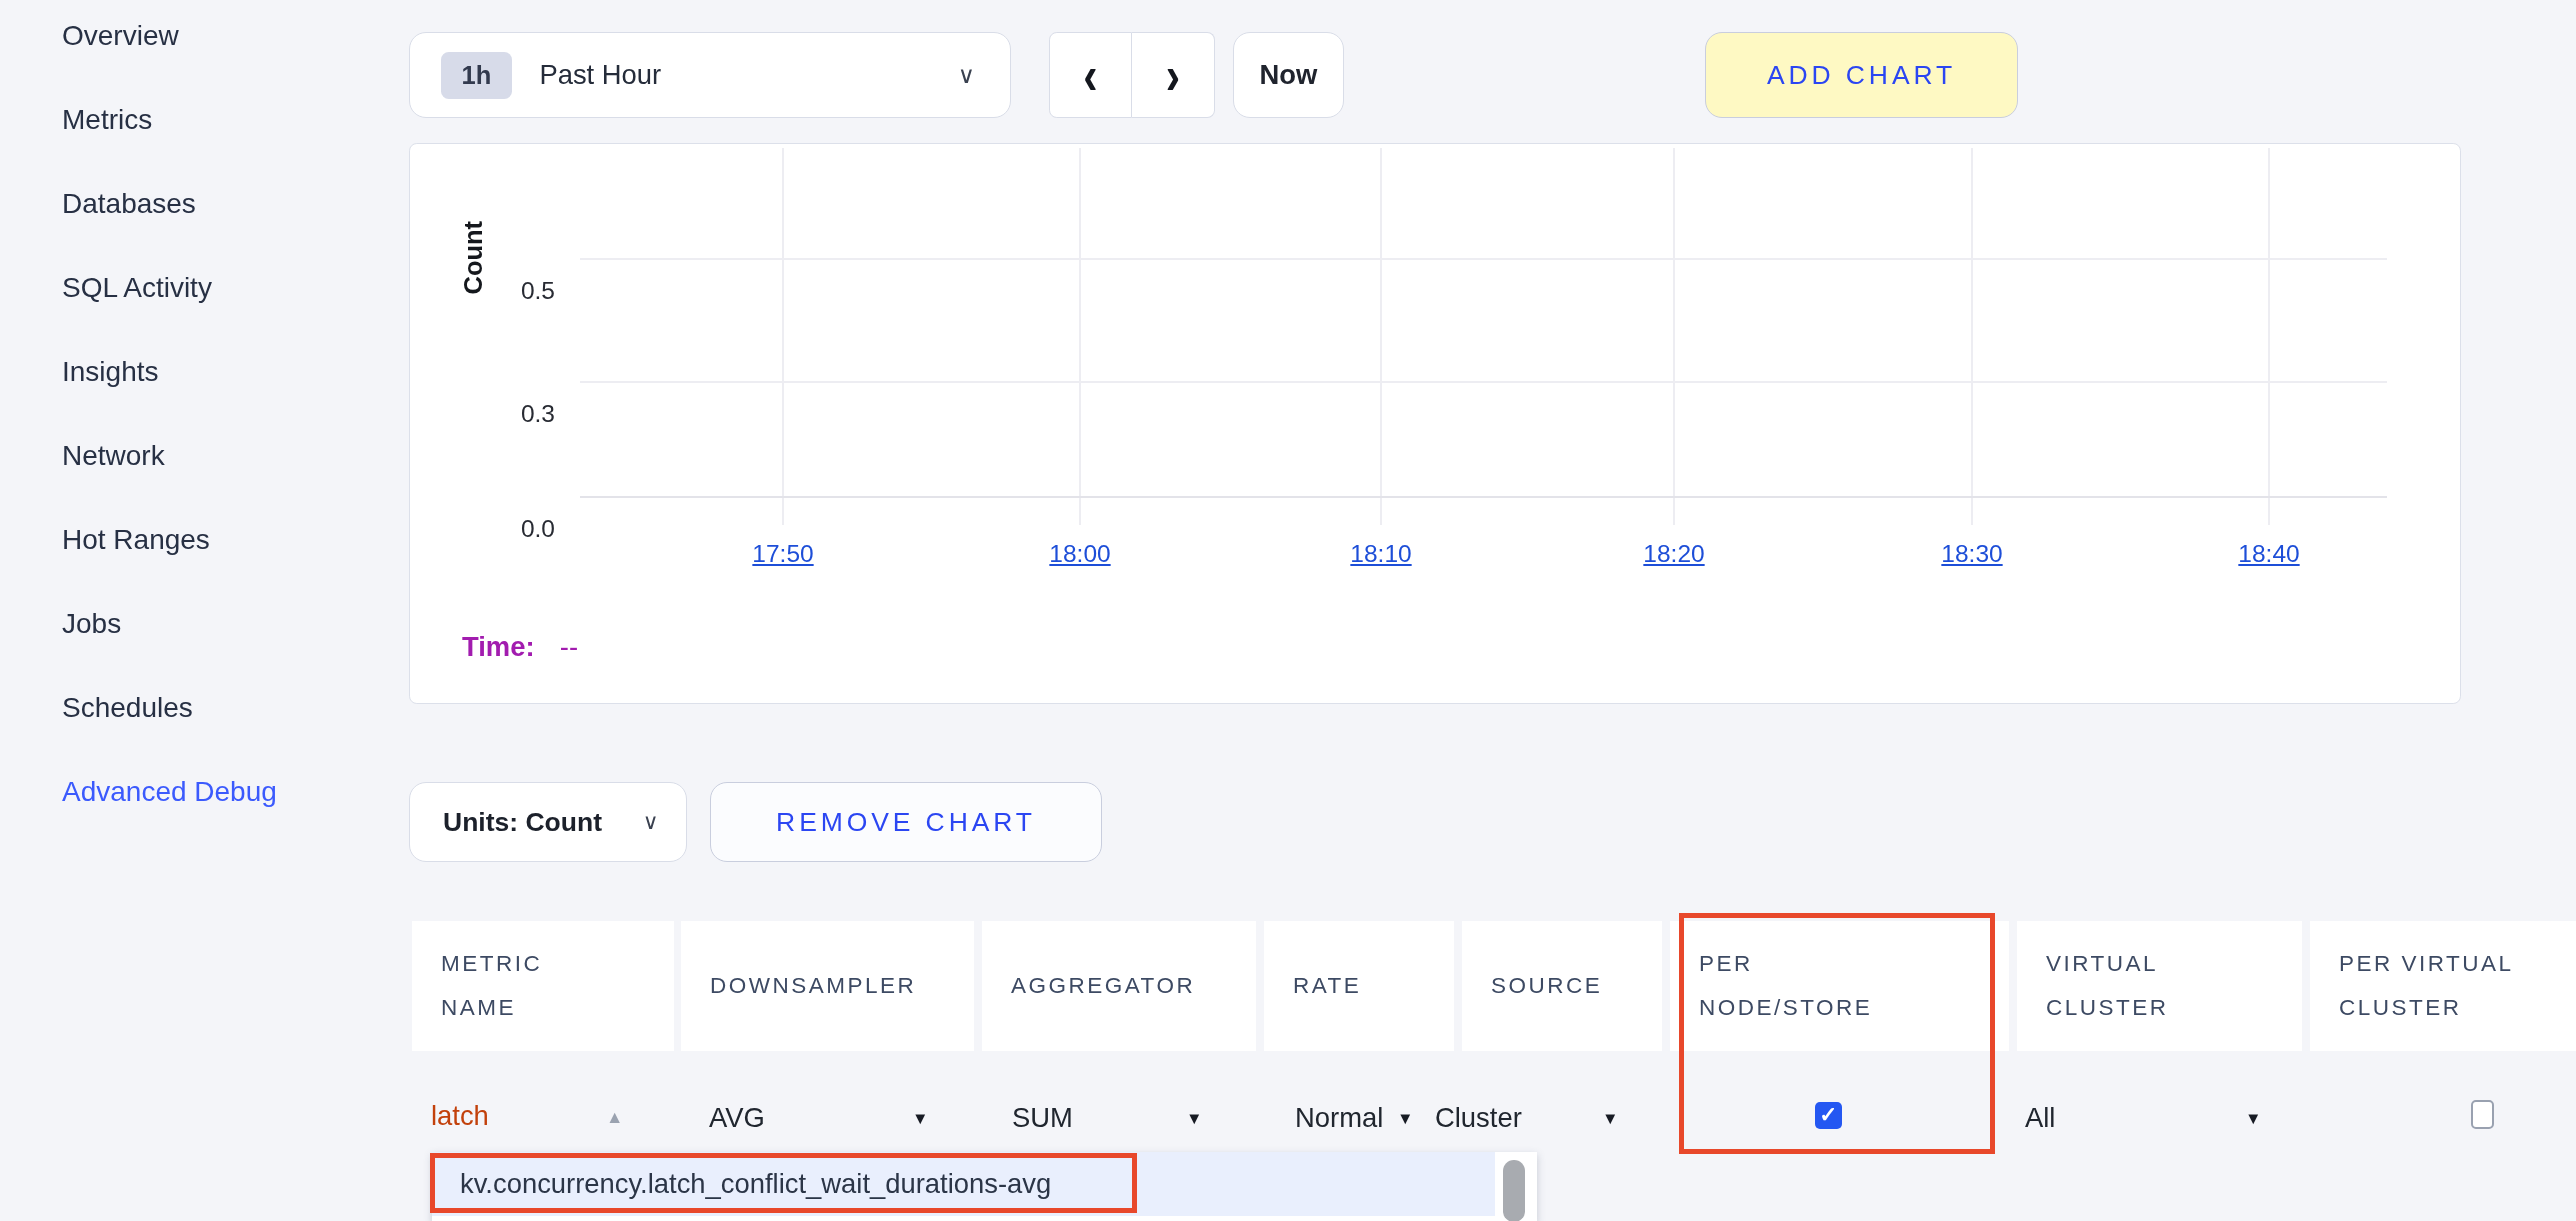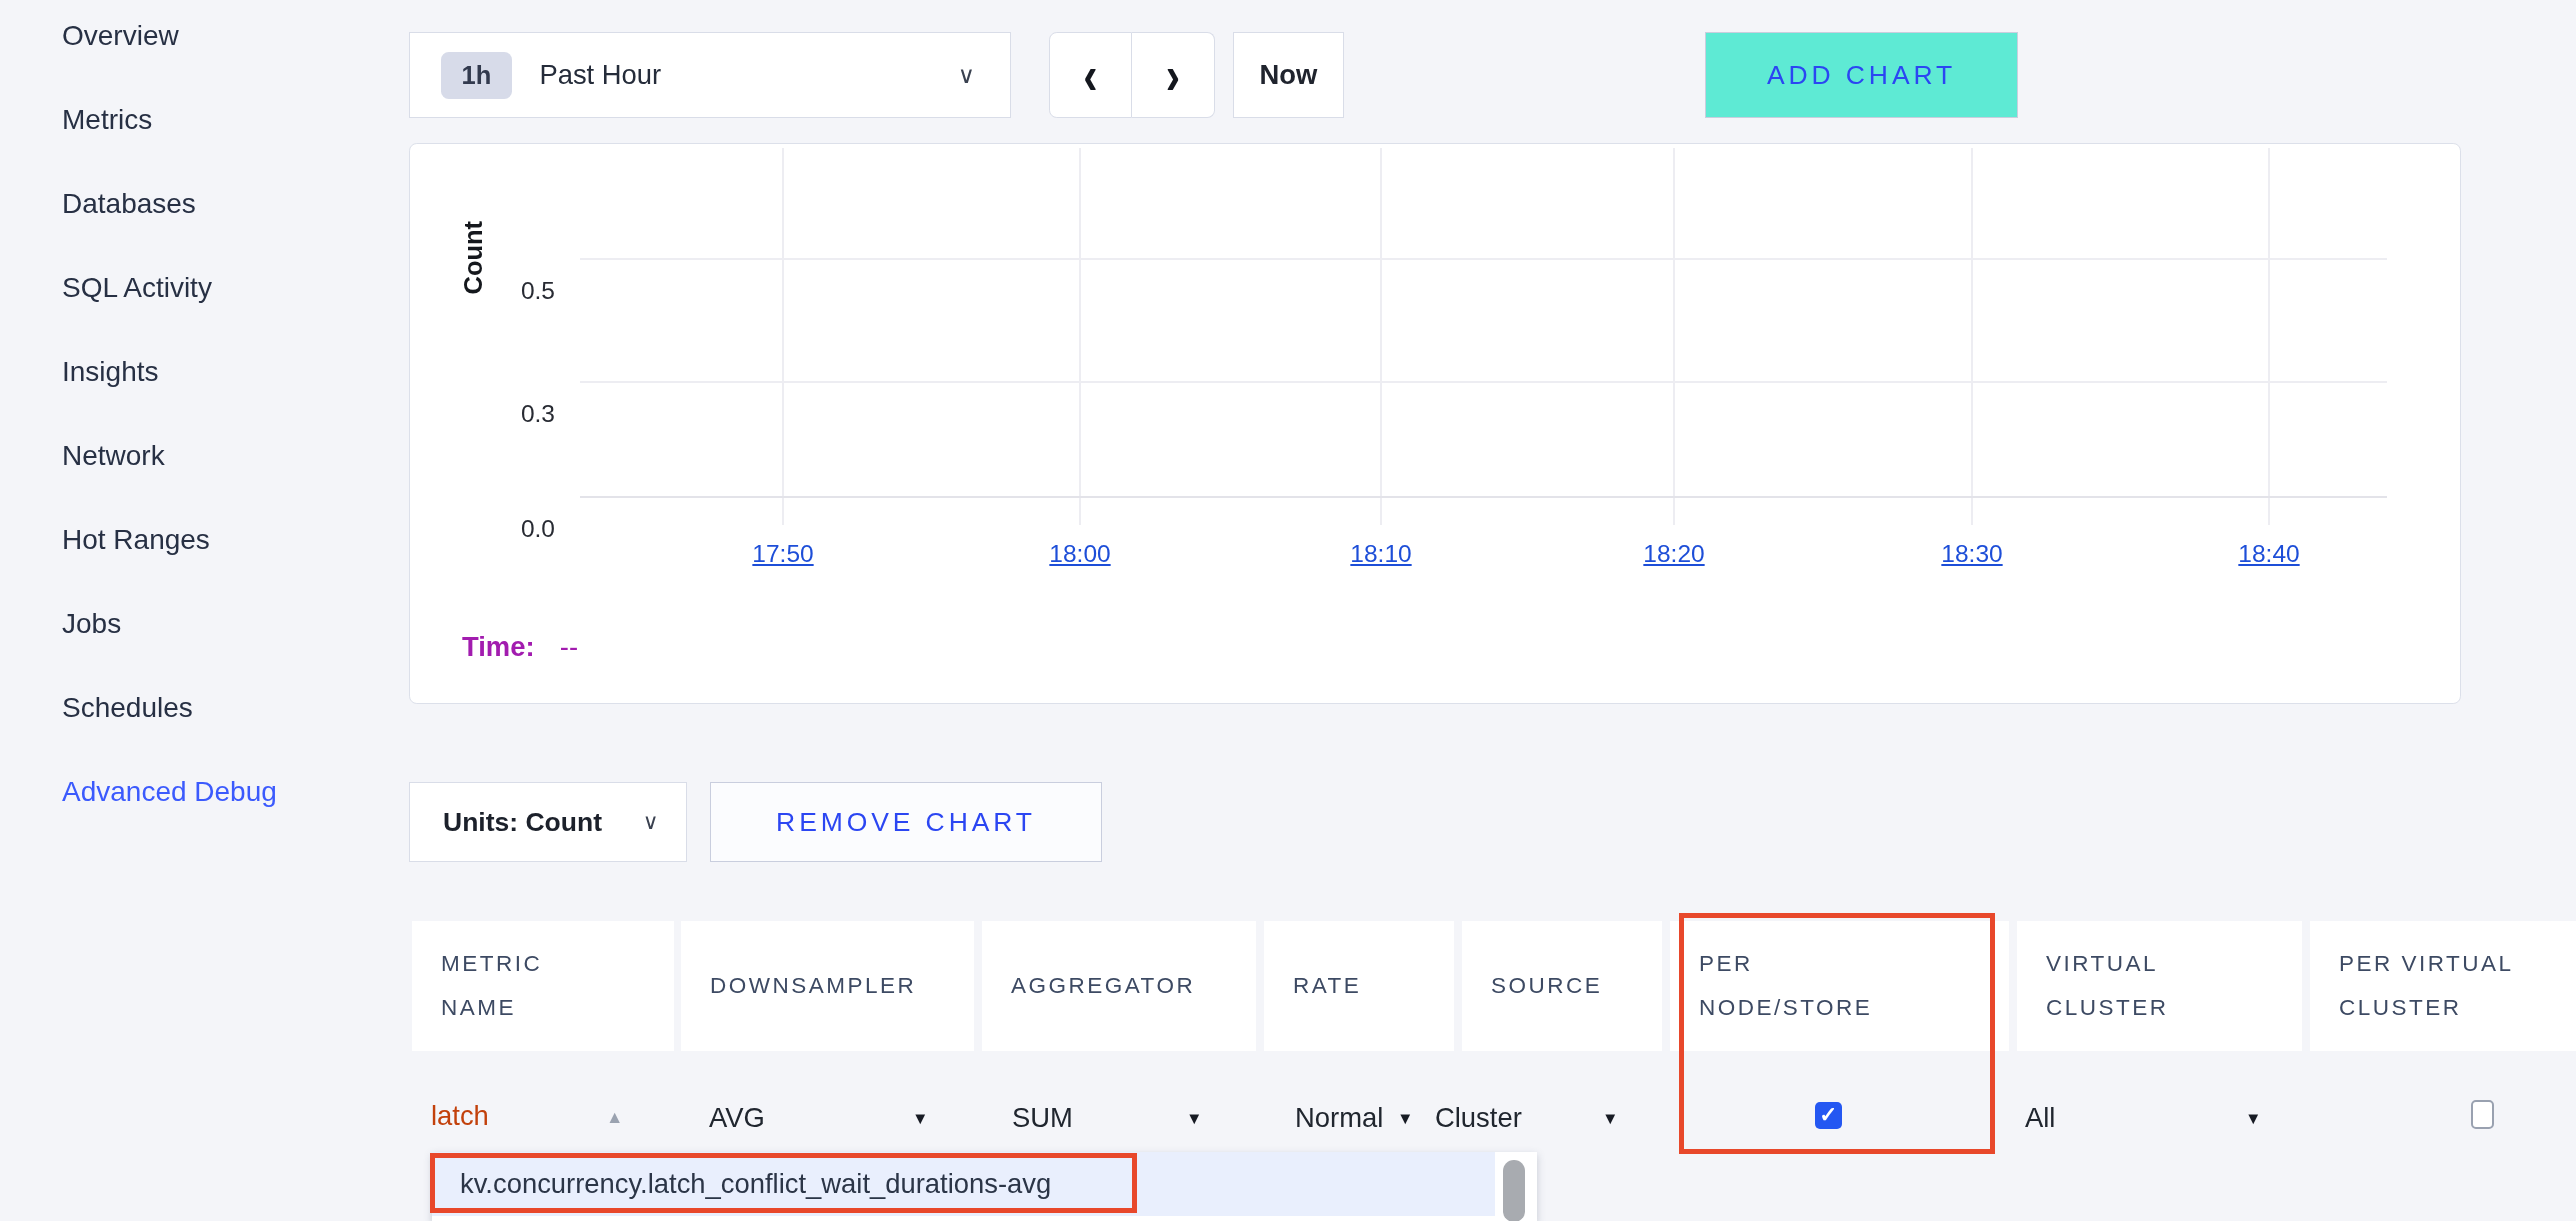--- a/index.html
+++ b/index.html
@@ -5,32 +5,32 @@
   html,body{margin:0;padding:0;background:#f4f5f9;font-family:"Liberation Sans",sans-serif;}
   #app{position:relative;width:2576px;height:1221px;background:#f4f5f9;overflow:hidden;}
   .abs{position:absolute;}
 
   
   #sidebar{position:absolute;left:0;top:0;width:392px;height:1221px;display:flex;flex-direction:column;padding:15.7px 0 0 62px;gap:45px;box-sizing:border-box;}
   .nav-item{height:39px;line-height:39px;font-size:28px;color:#273044;cursor:pointer;white-space:nowrap;}
   .nav-item.active{color:#3b5afd;}
 
   
-  .btn{background:#fff;border:1.5px solid #d9dde8;border-radius:0;box-sizing:border-box;display:flex;align-items:center;justify-content:center;cursor:pointer;}
+  .btn{background:#fff;border:1.5px solid #d9dde8;border-radius:17px;box-sizing:border-box;display:flex;align-items:center;justify-content:center;cursor:pointer;}
   #time-picker{left:409px;top:32px;width:602px;height:86px;justify-content:flex-start;}
   #time-badge{margin-left:31px;width:71px;height:47px;border-radius:7.8px;background:#d7dbe9;color:#323a4e;font-weight:700;font-size:25.5px;display:flex;align-items:center;justify-content:center;}
   #time-label{margin-left:27.4px;font-size:27.4px;color:#252c3a;}
   #time-chevron{position:absolute;right:35px;font-size:23.5px;color:#3a4150;}
   #prevnext{left:1049px;top:32px;width:167px;height:86px;display:flex;}
   .pn-btn{width:83px;height:86px;background:#fff;border:1.5px solid #d9dde8;box-sizing:border-box;display:flex;align-items:center;justify-content:center;cursor:pointer;font-size:43px;font-weight:700;color:#14171e;}
   .pn-btn.left{border-radius:7.8px 0 0 7.8px;}
   .pn-btn.right{border-radius:0 7.8px 7.8px 0;border-left:none;}
   .pn-glyph{line-height:59px;transform:scaleY(1.25);}
   #now-btn{left:1233px;top:32px;width:111px;height:86px;font-size:27.4px;font-weight:700;color:#20242e;}
-  #add-chart-btn{left:1705px;top:32px;width:313px;height:86px;background:#5eead4;border:1.5px solid #c9cede;font-size:26.5px;letter-spacing:3.9px;color:#2b46f2;}
+  #add-chart-btn{left:1705px;top:32px;width:313px;height:86px;background:#fef9c3;border:1.5px solid #c9cede;font-size:26.5px;letter-spacing:3.9px;color:#2b46f2;}
 
   
   #chart-card{left:409px;top:143px;width:2052px;height:561px;background:#fff;border:1.5px solid #dce0ea;border-radius:7.8px;box-sizing:border-box;}
   .vgrid{position:absolute;top:3.9px;height:377px;width:1.5px;background:#ededf2;}
   .hgrid{position:absolute;left:170px;width:1807px;height:1.5px;background:#ededf2;}
   #hgrid-0{top:114px;} #hgrid-1{top:237px;} #hgrid-2{top:352px;height:2px;background:#e3e3e9;}
   #vgrid-0{left:372px;} #vgrid-1{left:669px;} #vgrid-2{left:970px;} #vgrid-3{left:1263px;} #vgrid-4{left:1561px;} #vgrid-5{left:1858px;}
   #ylabel{position:absolute;left:-15.7px;top:100px;width:157px;height:27.4px;text-align:center;font-size:25.5px;font-weight:700;color:#15181d;transform:rotate(-90deg);}
   .ytick{position:absolute;left:57px;width:88px;text-align:right;font-size:24.5px;color:#282b33;line-height:27.4px;margin-top:33px;}
   #ytick-0{top:100px;} #ytick-1{top:223px;} #ytick-2{top:338px;}

